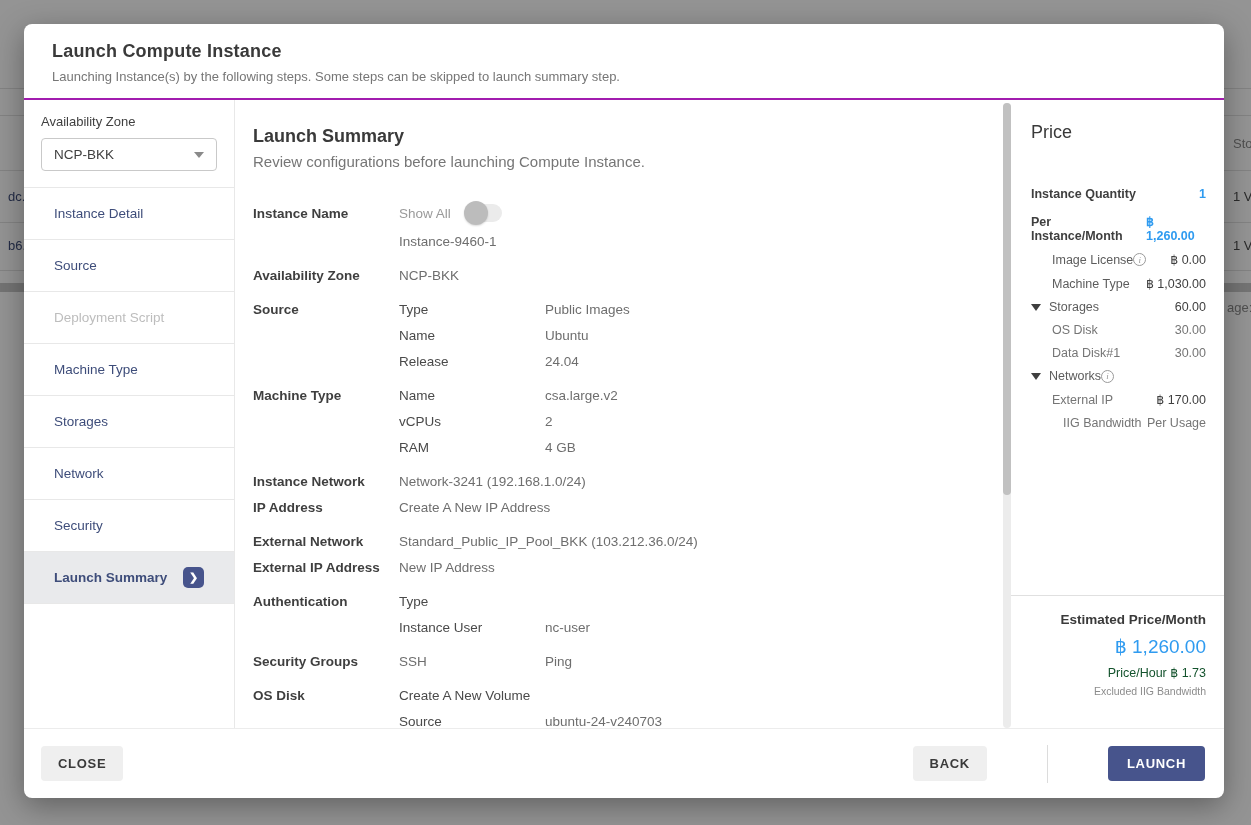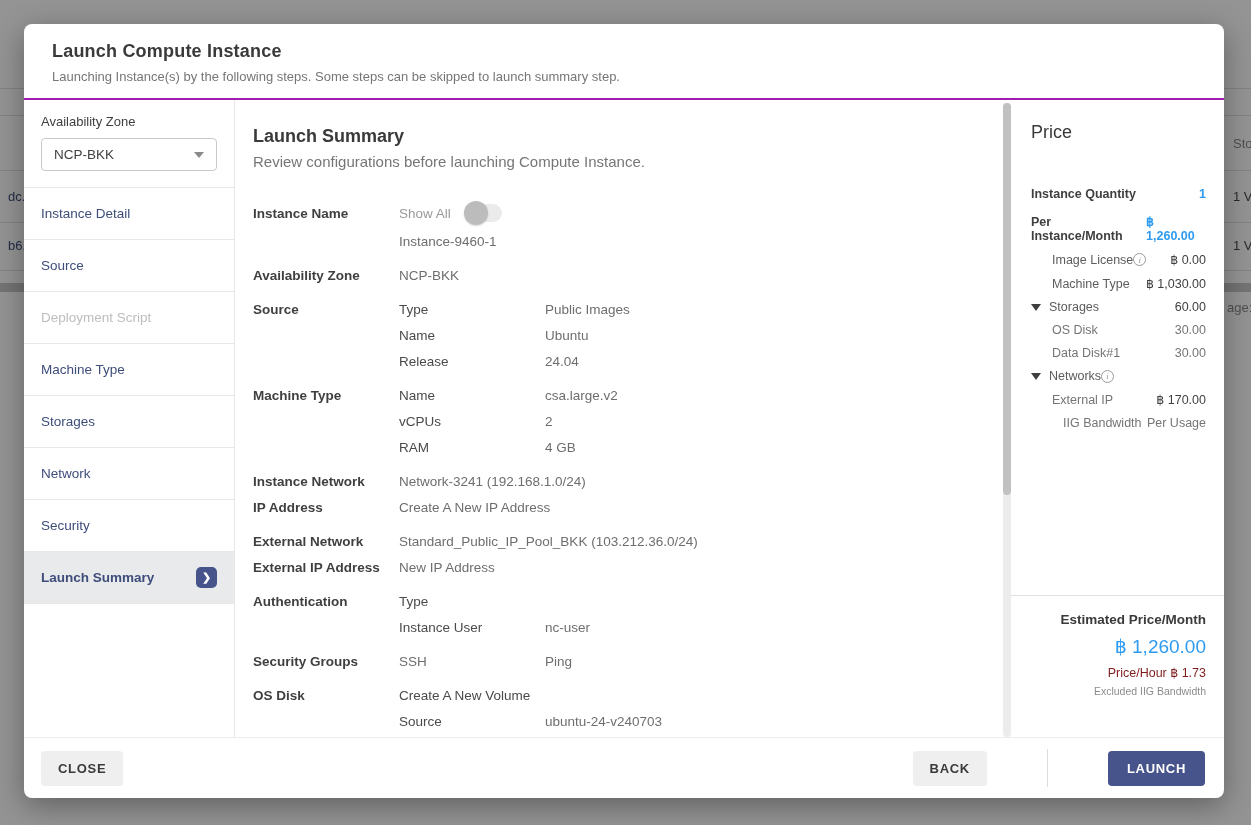--- a/index.html
+++ b/index.html
@@ -29,21 +29,21 @@
   
   .sidebar { width:211px; flex:none; border-right:1px solid #e8e8e8; }
   .az-block { padding:14px 17px 16px 17px; border-bottom:1px solid #e8e8e8; }
   .az-label { font-size:13px; color:#3f3f3f; margin-bottom:9px; }
   .az-select { height:33px; border:1px solid #c9c9c9; border-radius:4px; display:flex;
                align-items:center; justify-content:space-between; padding:0 12px; cursor:pointer; }
   .az-value { font-size:13.5px; color:#3f3f3f; }
   .caret-down { width:0; height:0; border-left:5px solid transparent; border-right:5px solid transparent;
                 border-top:6px solid #8a8a8a; }
   .side-item { height:52px; display:flex; align-items:center; justify-content:space-between;
-               padding:0 17px; border-bottom:1px solid #e8e8e8; font-size:13.5px; color:#3e4d7a; cursor:pointer; }
+               padding:0 30px; border-bottom:1px solid #e8e8e8; font-size:13.5px; color:#3e4d7a; cursor:pointer; }
   .side-item.disabled { color:#bdbdbd; cursor:default; }
   .side-item.active { background:#e9eaec; font-weight:700; }
   .side-arrow { width:21px; height:21px; background:#47548c; border-radius:5px; color:#fff;
                 display:flex; align-items:center; justify-content:center; font-size:11px; font-weight:700; }
 
   
   .main { flex:1; position:relative; padding:26px 26px 0 18px; overflow:hidden; min-width:0; }
   .s-title { font-size:18px; font-weight:600; color:#3a3a3a; }
   .s-sub   { font-size:15px; color:#767676; margin-top:6px; }
   .s-rows  { margin-top:28px; }
@@ -79,25 +79,25 @@
   .tri-row { display:flex; align-items:center; gap:8px; }
   .tri { width:0; height:0; border-left:5px solid transparent; border-right:5px solid transparent;
          border-top:7px solid #3f3f3f; cursor:pointer; }
   .info { width:13px; height:13px; border:1px solid #9a9a9a; border-radius:50%; font-size:9px;
           color:#9a9a9a; display:inline-flex; align-items:center; justify-content:center;
           font-family:"Liberation Serif", serif; font-style:italic; cursor:pointer; flex:none; }
   .p-est { position:absolute; left:0; right:0; top:495px; border-top:1px solid #e0e0e0;
            padding:16px 18px 0 20px; text-align:right; }
   .est-lab { font-size:13.5px; font-weight:700; color:#3a3a3a; }
   .est-val { font-size:19px; color:#2f9bf0; margin-top:8px; }
-  .est-hour { font-size:12.5px; color:#7f1d1d; margin-top:7px; }
+  .est-hour { font-size:12.5px; color:#14532d; margin-top:7px; }
   .est-note { font-size:10.5px; color:#8c8c8c; margin-top:5px; }
 
   
-  .m-footer { flex:none; height:61px; border-top:1px solid #ececec; display:flex; align-items:center;
+  .m-footer { flex:none; height:70px; border-top:1px solid #ececec; display:flex; align-items:center;
               padding:0 19px 0 17px;gap:40px; }
   .btn { height:35px; border:none; border-radius:4px; font-family:"Liberation Sans", sans-serif;
          font-size:13px; font-weight:700; letter-spacing:0.7px; padding:0 17px; cursor:pointer; }
   .btn-light { background:#efefef; color:#3a3a3a; }
   .btn-navy  { background:#47548c; color:#fff; padding:0 19px; }
   .f-spacer { flex:1; }
   .f-div { width:1px; height:38px; background:#dcdcdc; margin:0 20px; }
 </style>
 </head>
 <body>

